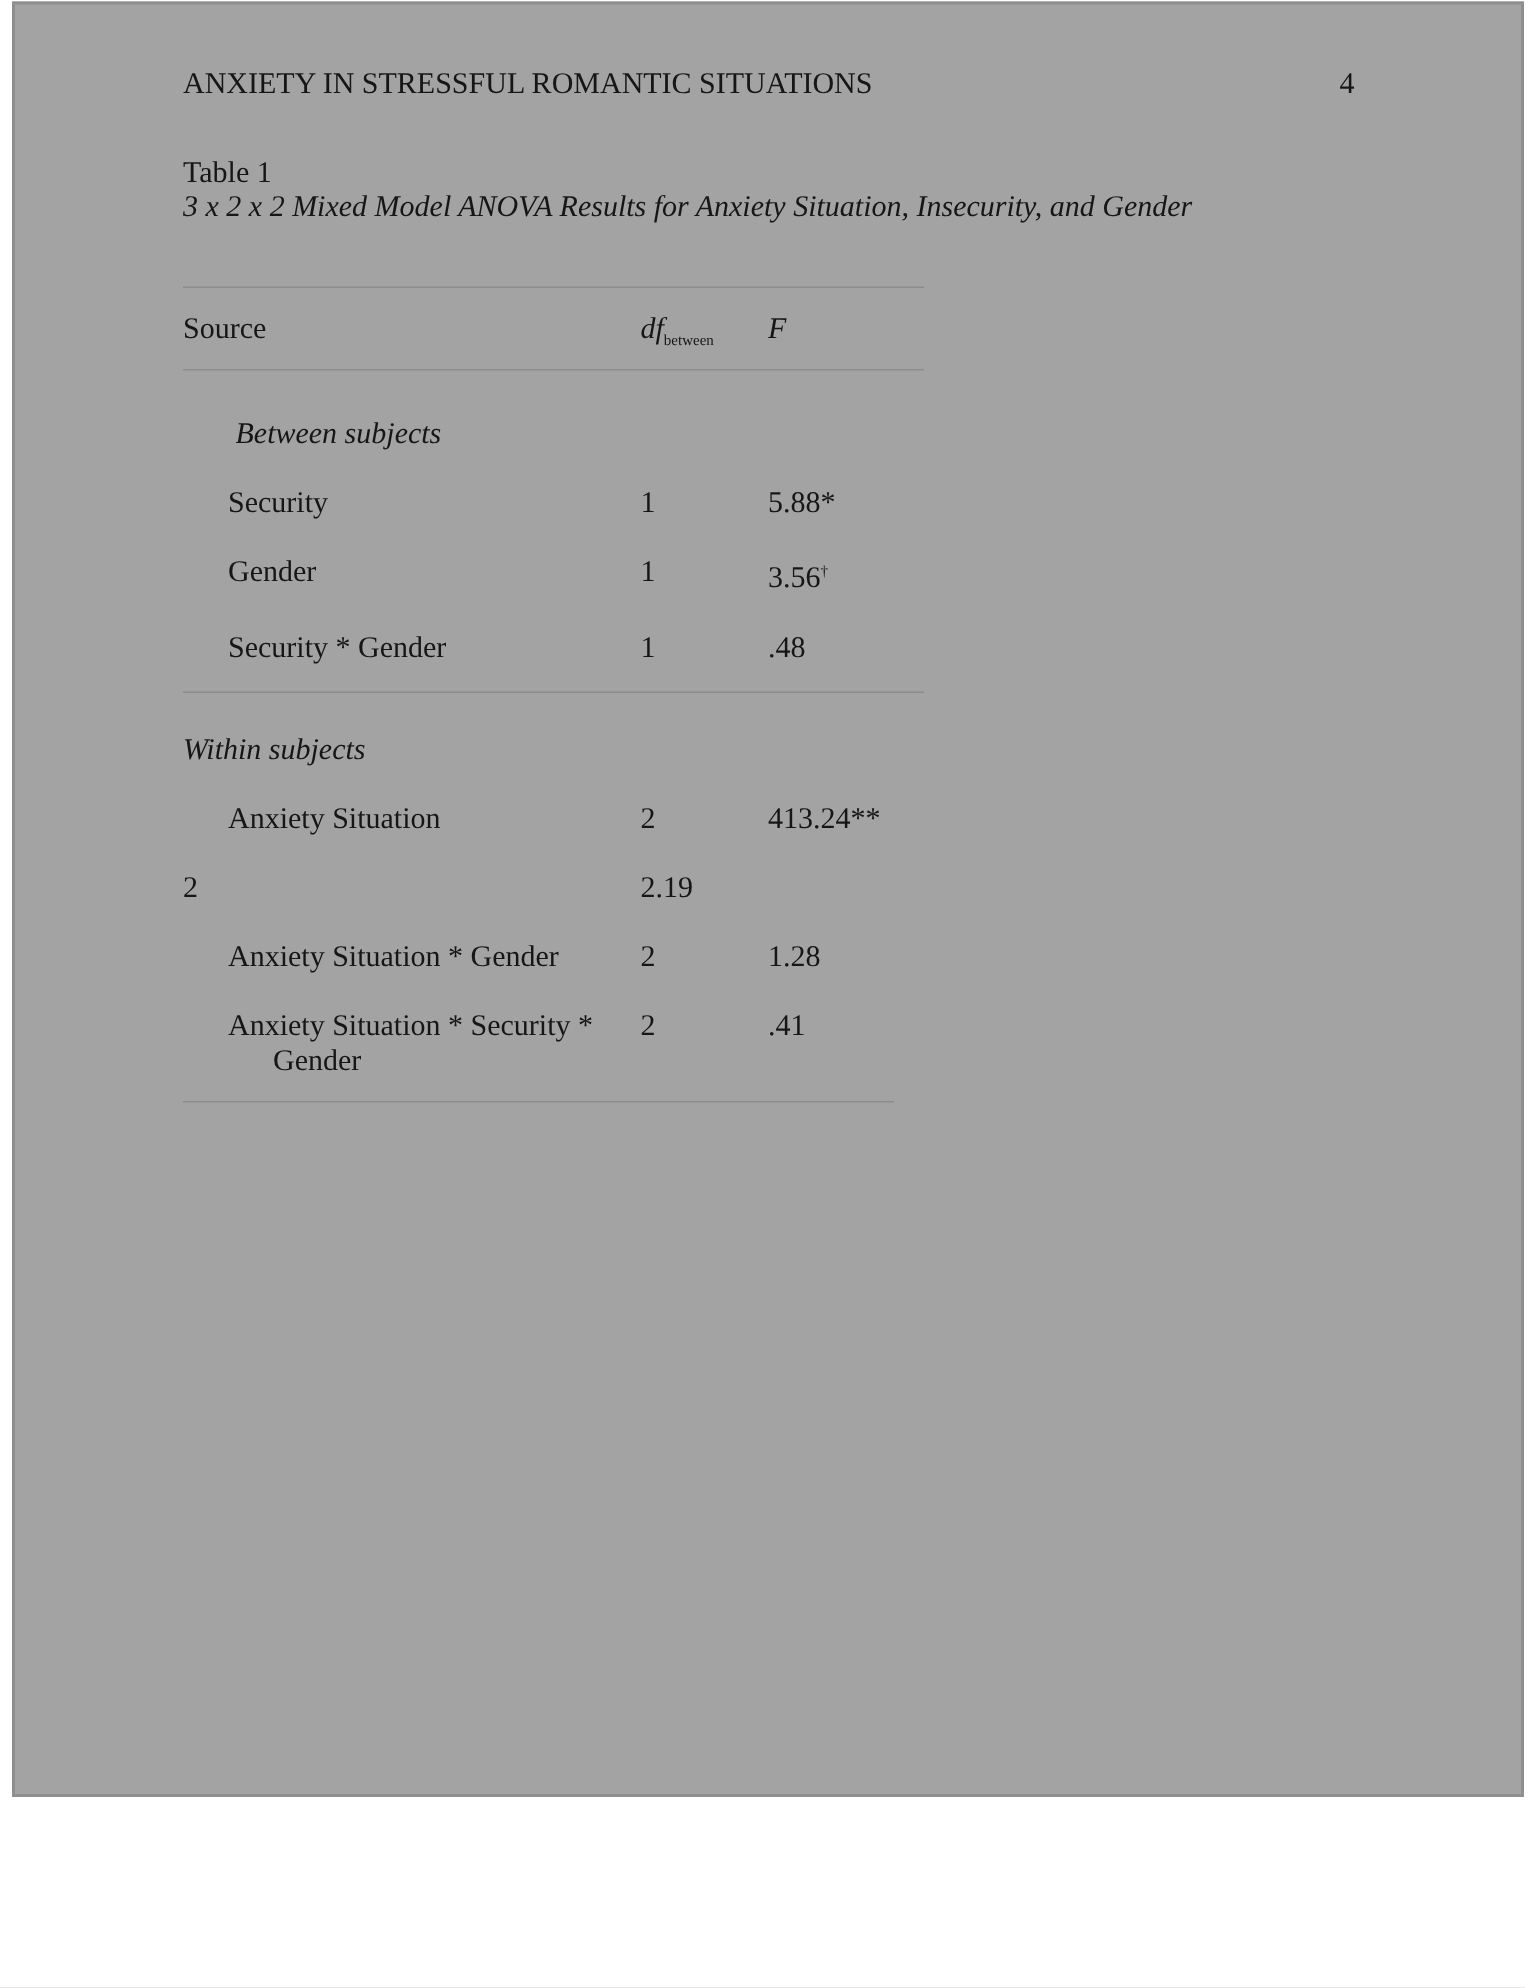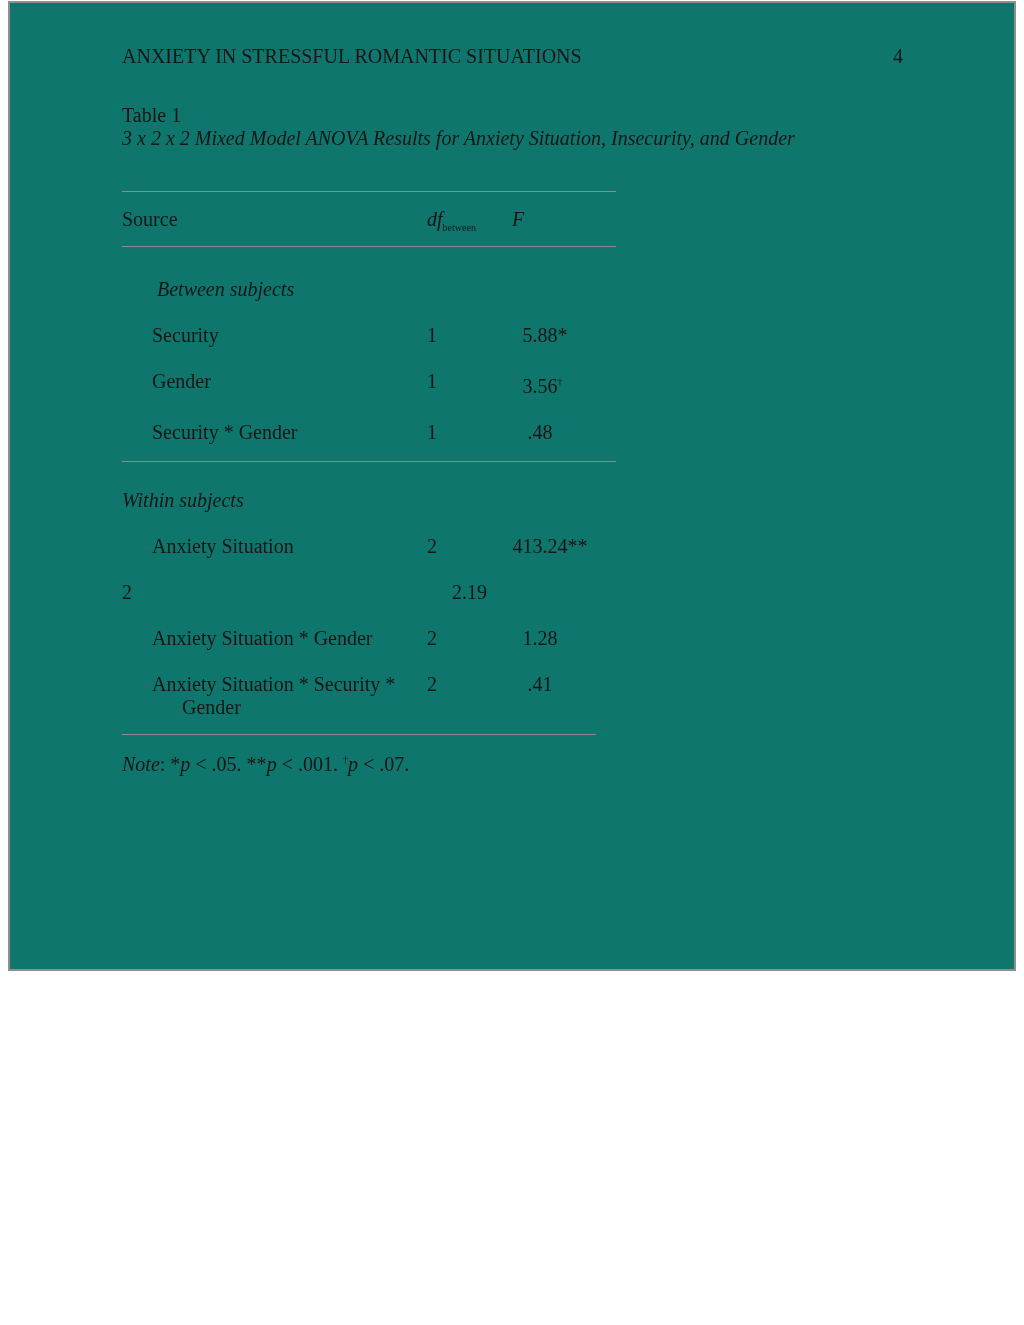--- a/index.html
+++ b/index.html
@@ -4,22 +4,22 @@
 <style>
   html, body { margin: 0; padding: 0; background: #ffffff; }
   body {
     width: 1024px; height: 1325px; position: relative;
     font-family: "Liberation Serif", "DejaVu Serif", serif;
     color: #161616;
     -webkit-font-smoothing: antialiased;
   }
   .page {
     position: absolute; left: 8px; top: 1px;
-    width: 1008px; height: 970px; box-sizing: border-box;
-    border: 2px solid #8f8f8f; background: #0f766e;
+    width: 1008px; height: 1197px; box-sizing: border-box;
+    border: 2px solid #8f8f8f; background: #a3a3a3;
   }
   .content {
     padding: 42px 111px 0 112px;
     font-size: 20px; line-height: 23px;
   }
   .runhead { display: flex; justify-content: space-between; align-items: flex-start; }
   .table-label { margin-top: 36px; }
   .table-title { font-style: italic; }
 
   .tbl { width: 494px; margin-top: 41px; }
@@ -38,21 +38,21 @@
   .section-head { font-style: italic; }
   .sec1 .section-head { margin-top: 31px; margin-left: 35px; }
   .sec2 .section-head { margin-top: 27px; }
 
   .row {
     display: grid; grid-template-columns: 305px 85px 56px;
     margin-top: 23px;
   }
   .row .src { padding-left: 30px; }
   .row .src .l2 { display: block; padding-left: 30px; }
-  .row .c3 { text-align: center; }
+  .row .c3 { text-align: left; }
   .mk { display: inline-block; width: 0; white-space: nowrap; overflow: visible; }
   .mid-rule { margin-top: 17px; }
 
   .note { margin-top: 13px; }
 </style>
 </head>
 <body>
 
 <div class="page">
   <div class="content">
@@ -122,17 +122,16 @@
 
         <div class="row">
           <span class="src"><span>Anxiety Situation * Security *</span><span class="l2">Gender</span></span>
           <span class="c2">2</span>
           <span class="c3"><span>.41</span><span class="mk"></span></span>
         </div>
       </div>
 
       <div class="rule note-rule"></div>
 
-      <div class="note"><span class="i">Note</span><span>: *</span><span class="i">p</span><span> &lt; .05. **</span><span class="i">p</span><span> &lt; .001. </span><sup class="small">†</sup><span class="i">p</span><span> &lt; .07.</span></div>
     </div>
 
   </div>
 </div>
 
 </body></html>

